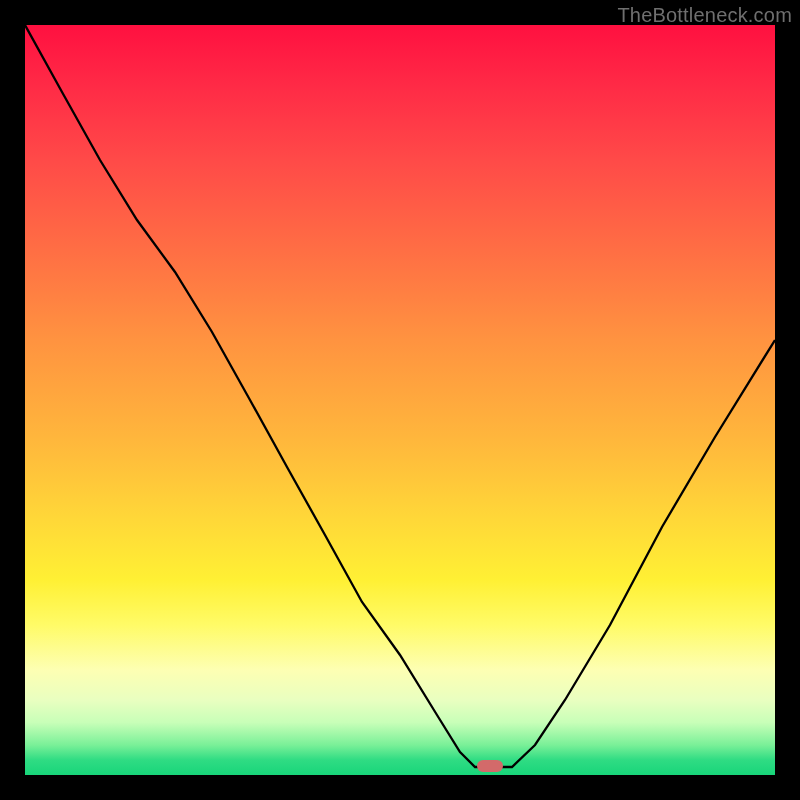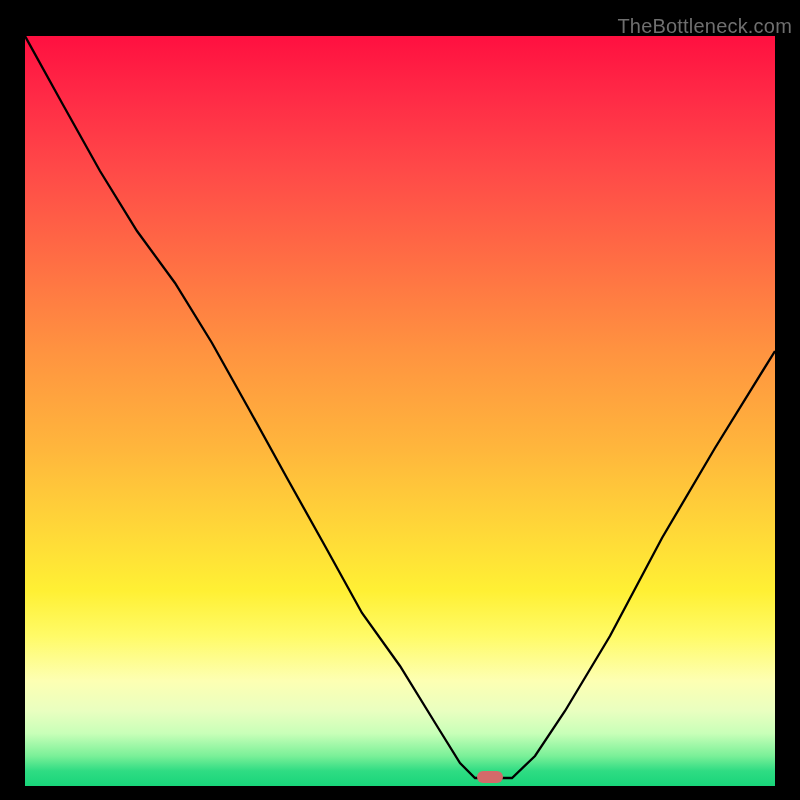--- a/index.html
+++ b/index.html
@@ -7,21 +7,21 @@
     padding: 0;
     width: 800px;
     height: 800px;
     background: #000;
     overflow: hidden;
     font-family: Arial, Helvetica, sans-serif;
   }
   .frame {
     position: absolute;
     left: 0;
-    top: 11px;
+    top: 0;
     width: 800px;
     height: 756px;
     background: #000;
   }
   .plot {
     position: absolute;
     left: 25px;
     top: 25px;
     width: 750px;
     height: 750px;

